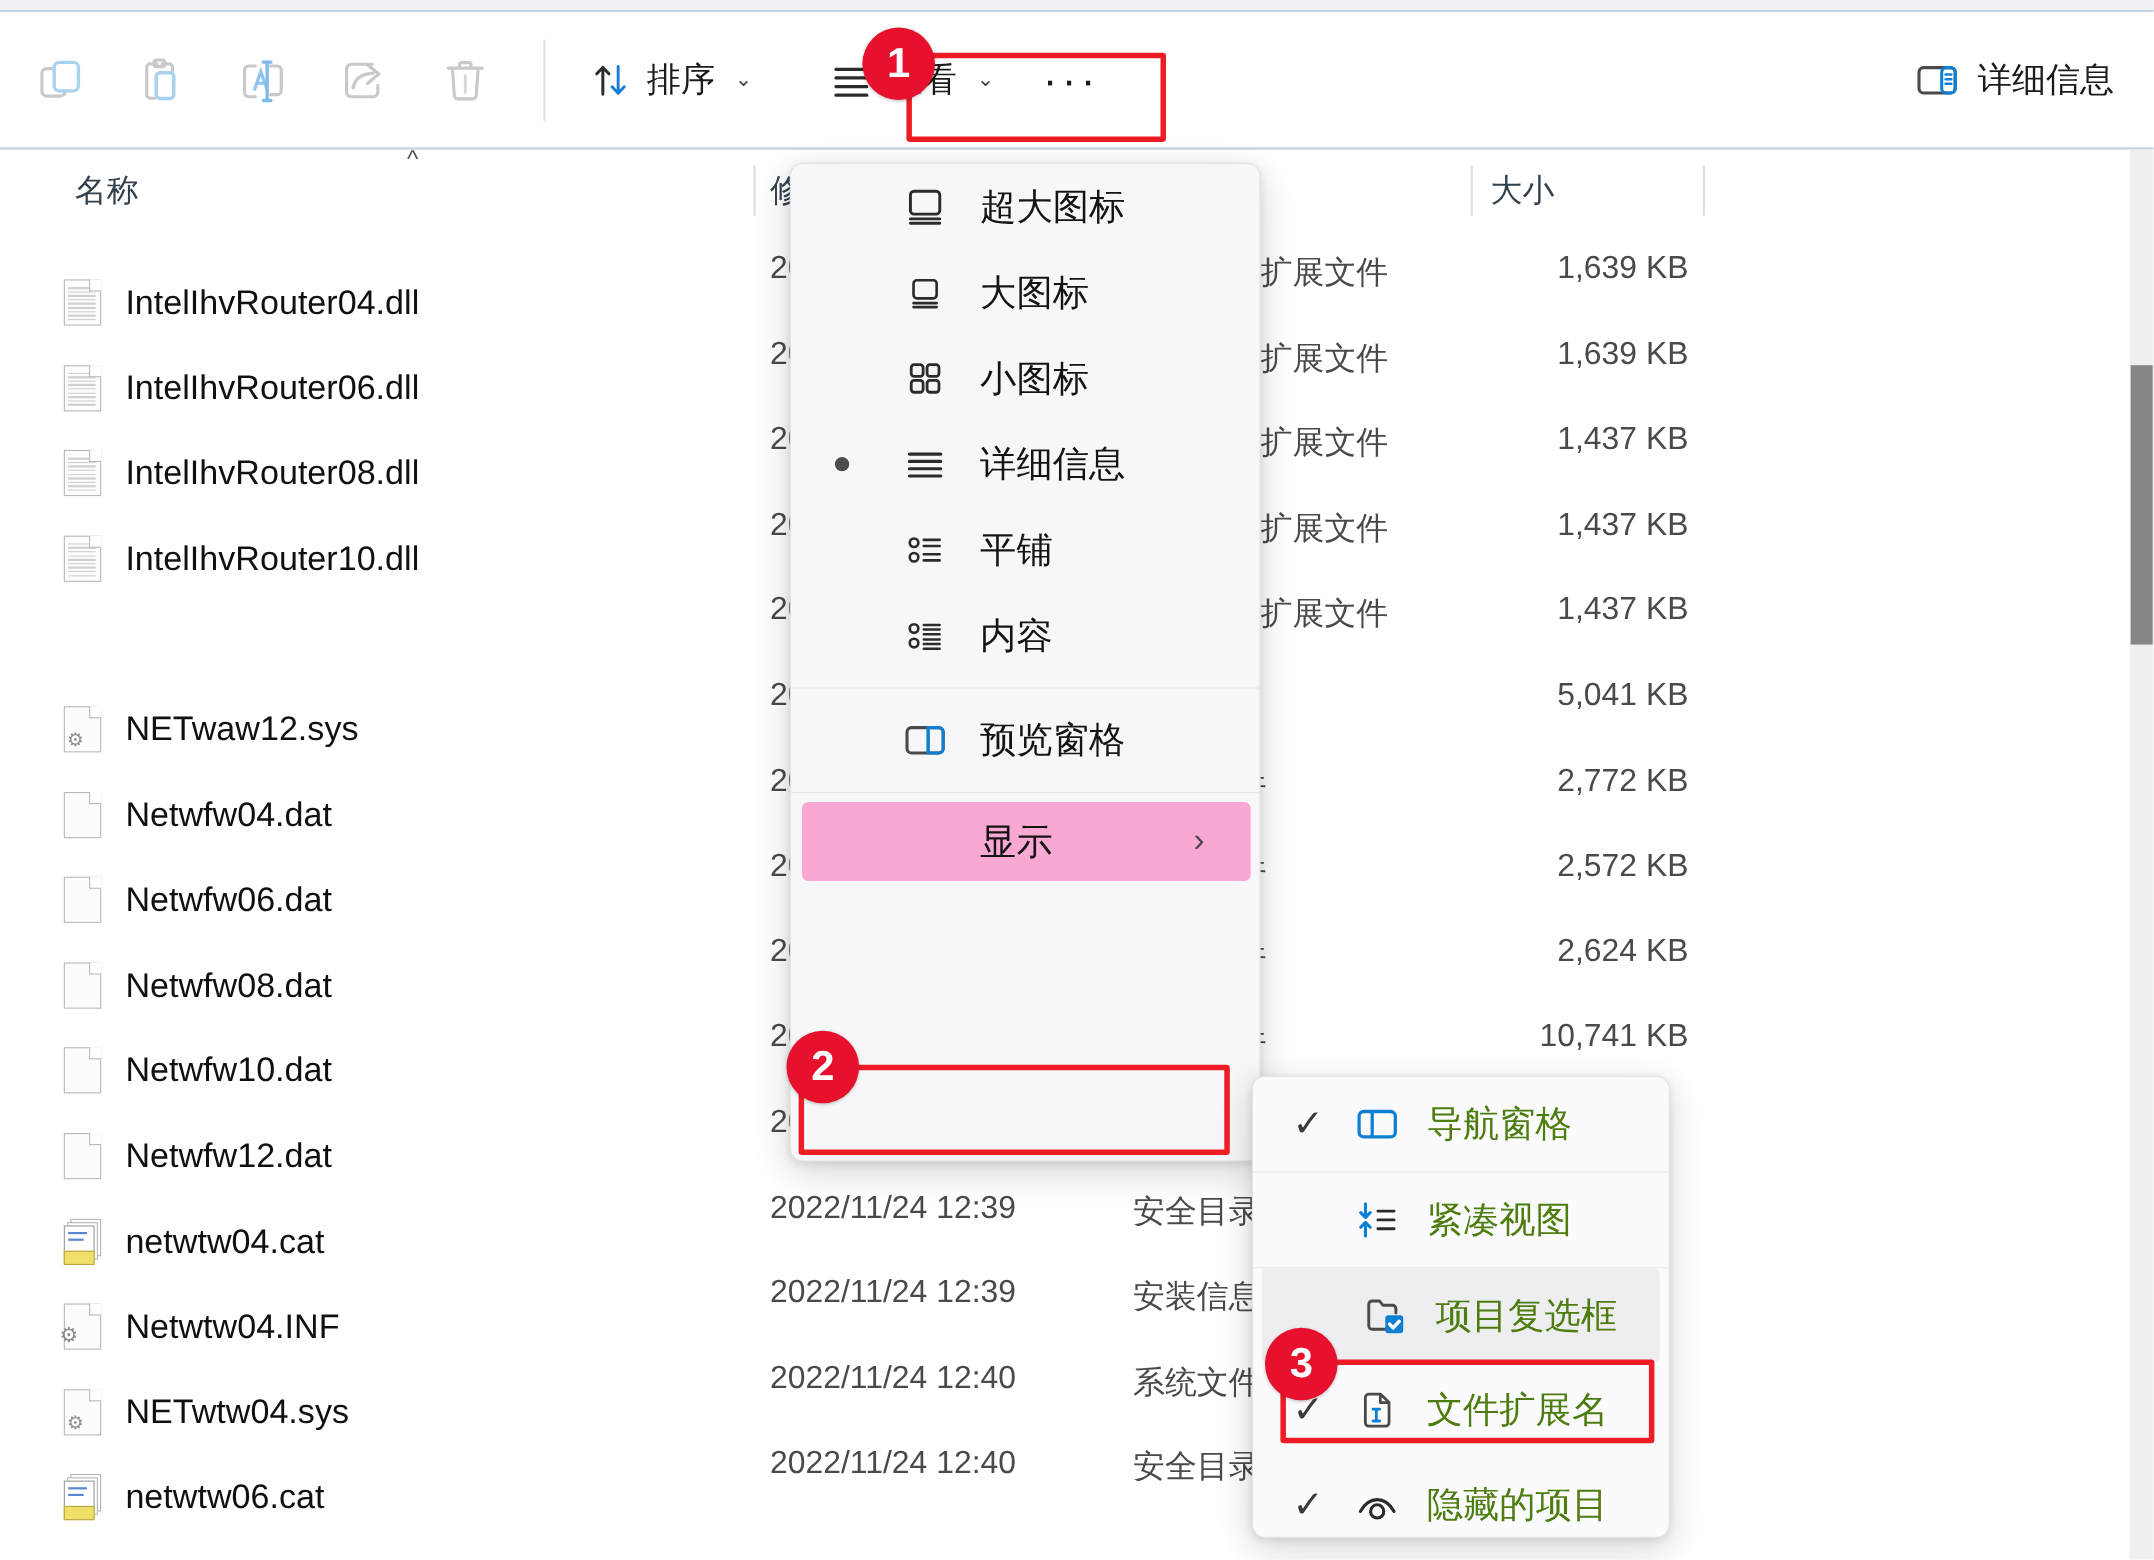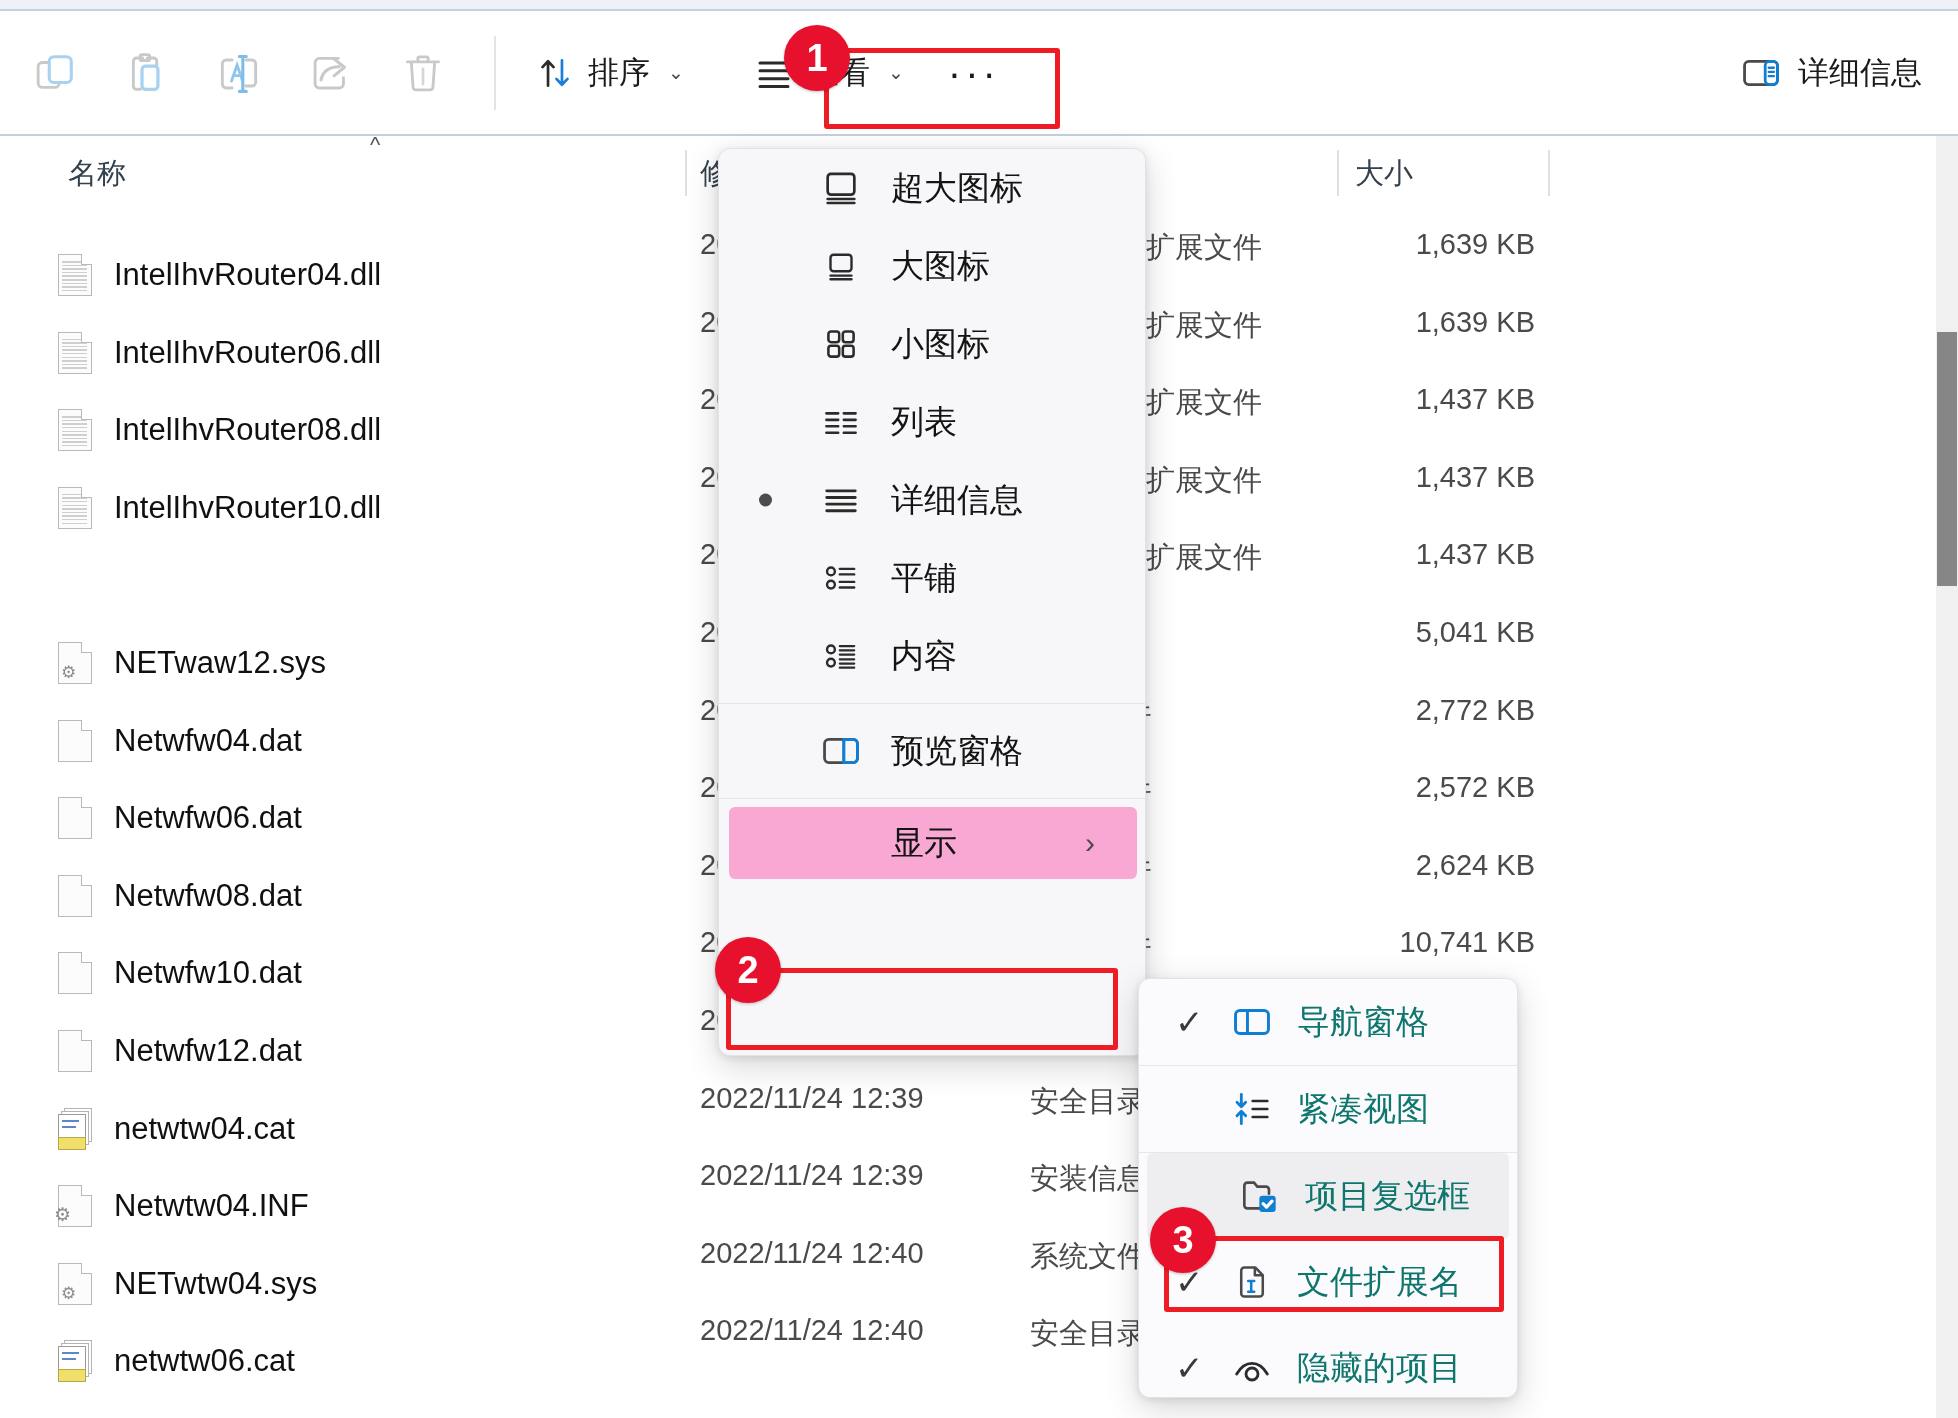--- a/index.html
+++ b/index.html
@@ -118,21 +118,21 @@
   .submenu {
     position:absolute; left:1138px; top:978px; width:380px; height:420px;
     background:#fbfbfd; border:1px solid #e3e3e7; border-radius:12px;
     box-shadow:0 10px 34px rgba(0,0,0,.16), 0 2px 8px rgba(0,0,0,.10);
     z-index:50; overflow:hidden;
   }
   .si { position:relative; height:86px; display:flex; align-items:center; }
   .si.sel { background:#eeeef1; border-radius:6px; margin:0 8px; width:362px; }
   .si .check { position:absolute; left:36px; font-size:34px; color:#3a3a3a; line-height:1; }
   .si .sico { position:absolute; left:92px; top:50%; transform:translateY(-50%); width:42px; height:42px; display:flex; align-items:center; justify-content:center; }
-  .si .slabel { position:absolute; left:158px; font-size:33px; color:#0f766e; white-space:nowrap; }
+  .si .slabel { position:absolute; left:158px; font-size:33px; color:#4d7c0f; white-space:nowrap; }
   .si-divider { height:1px; background:#e6e6ea; }
   .hl-ext {
     position:absolute; left:1164px; top:1236px; width:340px; height:76px;
     border:5px solid #ee1c24; border-radius:3px; z-index:58;
   }
 
   svg { display:block; }
 </style>
 </head>
 <body>
@@ -487,28 +487,20 @@
         <svg width="36" height="36" viewBox="0 0 24 24" fill="none">
           <rect x="3.6" y="3.6" width="7.2" height="7.2" rx="1.8" stroke="#2b2b2b" stroke-width="1.7"></rect>
           <rect x="13.2" y="3.6" width="7.2" height="7.2" rx="1.8" stroke="#2b2b2b" stroke-width="1.7"></rect>
           <rect x="3.6" y="13.2" width="7.2" height="7.2" rx="1.8" stroke="#2b2b2b" stroke-width="1.7"></rect>
           <rect x="13.2" y="13.2" width="7.2" height="7.2" rx="1.8" stroke="#2b2b2b" stroke-width="1.7"></rect>
         </svg>
       </span>
       <span class="mlabel">小图标</span>
     </div>
     <div class="mi">
-      <span class="mico">
-        <svg width="38" height="38" viewBox="0 0 24 24" fill="none">
-          <path d="M2.8 6.5h7.4M2.8 10.6h7.4M2.8 14.7h7.4M2.8 18.8h7.4M13.8 6.5h7.4M13.8 10.6h7.4M13.8 14.7h7.4M13.8 18.8h7.4" stroke="#2b2b2b" stroke-width="1.7" stroke-linecap="round"></path>
-        </svg>
-      </span>
-      <span class="mlabel">列表</span>
-    </div>
-    <div class="mi">
       <span class="bullet"></span>
       <span class="mico">
         <svg width="38" height="38" viewBox="0 0 24 24" fill="none">
           <path d="M3 6.2h18M3 10.4h18M3 14.6h18M3 18.8h18" stroke="#2b2b2b" stroke-width="1.8" stroke-linecap="round"></path>
         </svg>
       </span>
       <span class="mlabel">详细信息</span>
     </div>
     <div class="mi">
       <span class="mico">

